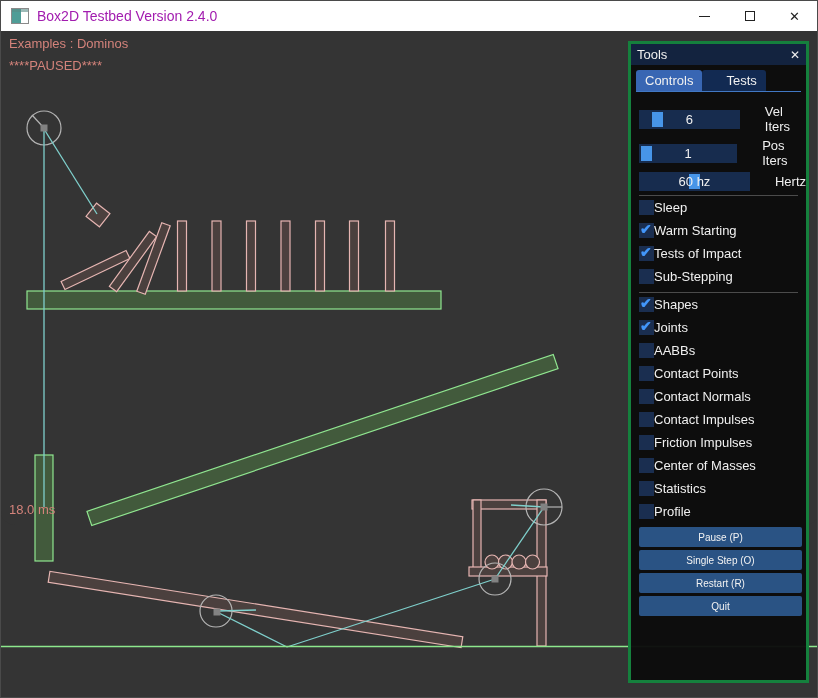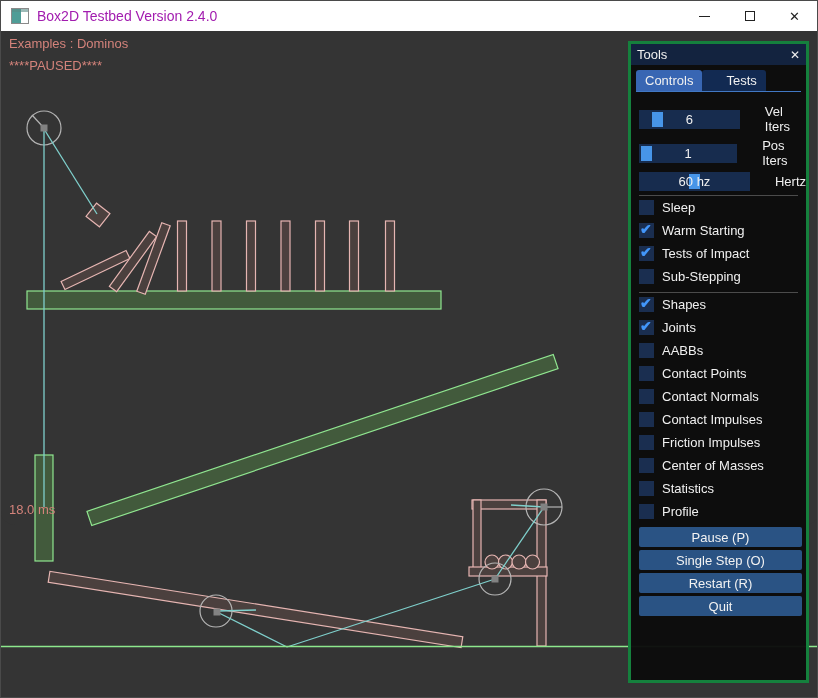--- a/index.html
+++ b/index.html
@@ -40,23 +40,23 @@
   .slider-row{display:flex;align-items:center;margin-bottom:4px;}
   .slider-track{position:relative;width:115px;height:19px;background:#172c4e;}
   .slider-grab{position:absolute;top:2px;width:11px;height:15px;background:#4795e8;}
   .slider-val{position:relative;width:100%;text-align:center;line-height:19px;z-index:2;}
   .slider-label{margin-left:25px;}
   .sep{height:1px;background:#4b4b4b;margin:3px 8px 4px 0;}
   .cb-row{display:flex;align-items:center;margin-bottom:8px;height:15px;}
   .cb-box{position:relative;width:15px;height:15px;background:#1a2e50;}
   .cb-box .tick{display:none;position:absolute;left:1px;top:-2px;color:#4296fa;font-size:14px;font-weight:bold;}
   .cb-box.checked .tick{display:block;}
-  .cb-label{margin-left:8px;}
+  .cb-label{}
   .btn{width:163px;height:20px;margin-bottom:3px;background:#2a5384;color:#f2f2f2;
-       display:flex;align-items:center;justify-content:center;border-radius:2px;font-size:13px;}
+       display:flex;align-items:center;justify-content:center;border-radius:2px;font-size:10px;}
   
   .sg{stroke:#90e690;fill:#425a3c;stroke-width:1.2;}
   .dyn{stroke:#e6b5b2;fill:#4b403e;stroke-width:1.2;}
   .jl{stroke:#7fd0cc;fill:none;stroke-width:1.3;}
   .gc{stroke:#b4b4b4;fill:none;stroke-width:1.2;}
   .anchor{fill:#828282;}
   .groundline{stroke:#8de88d;stroke-width:1.5;}
 </style>
 </head>
 <body>

